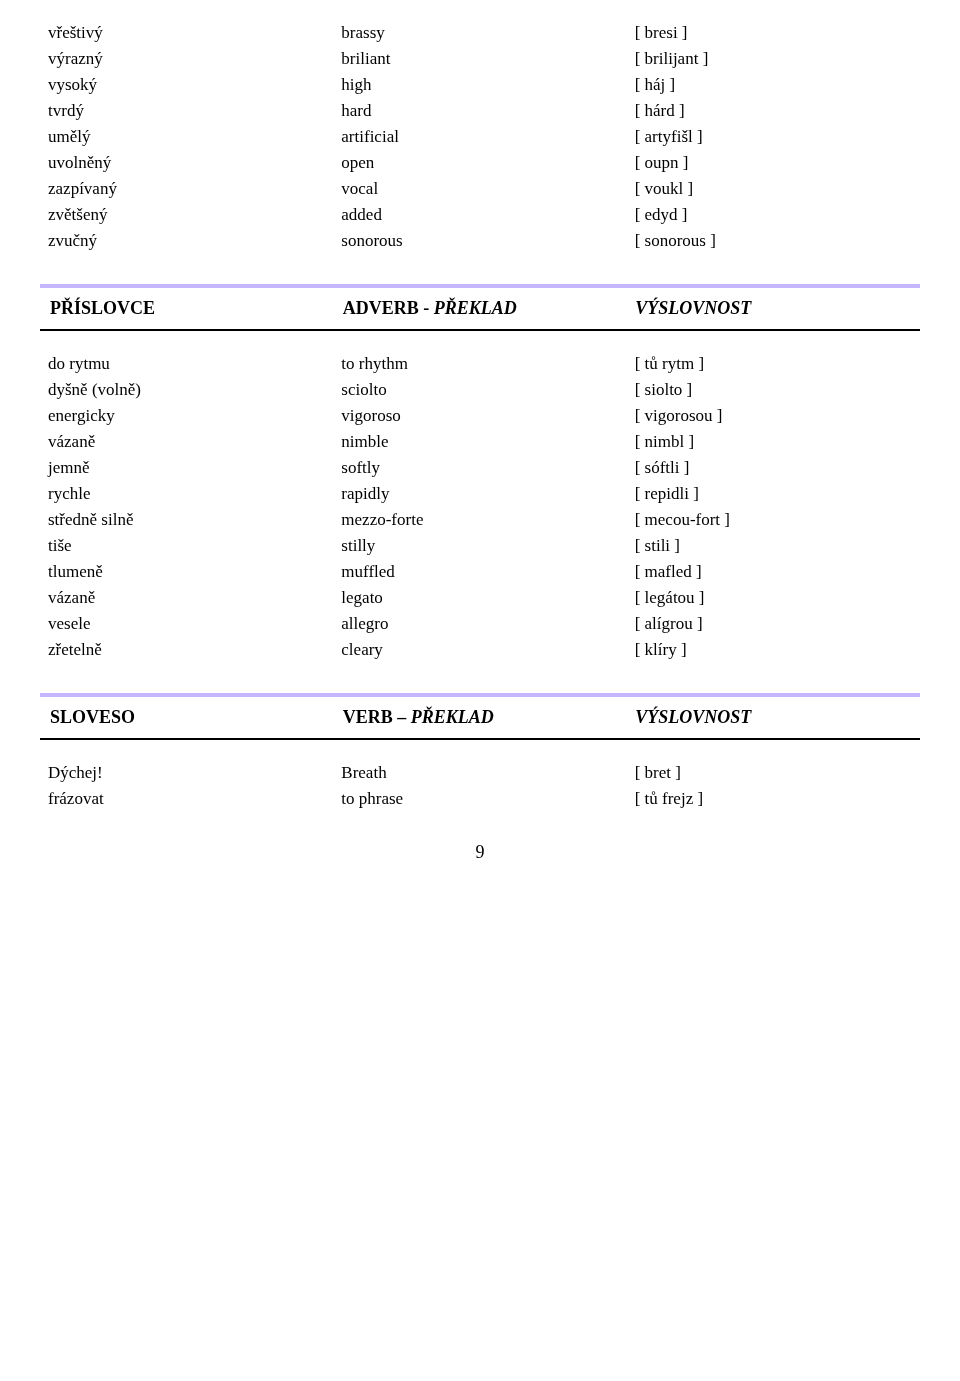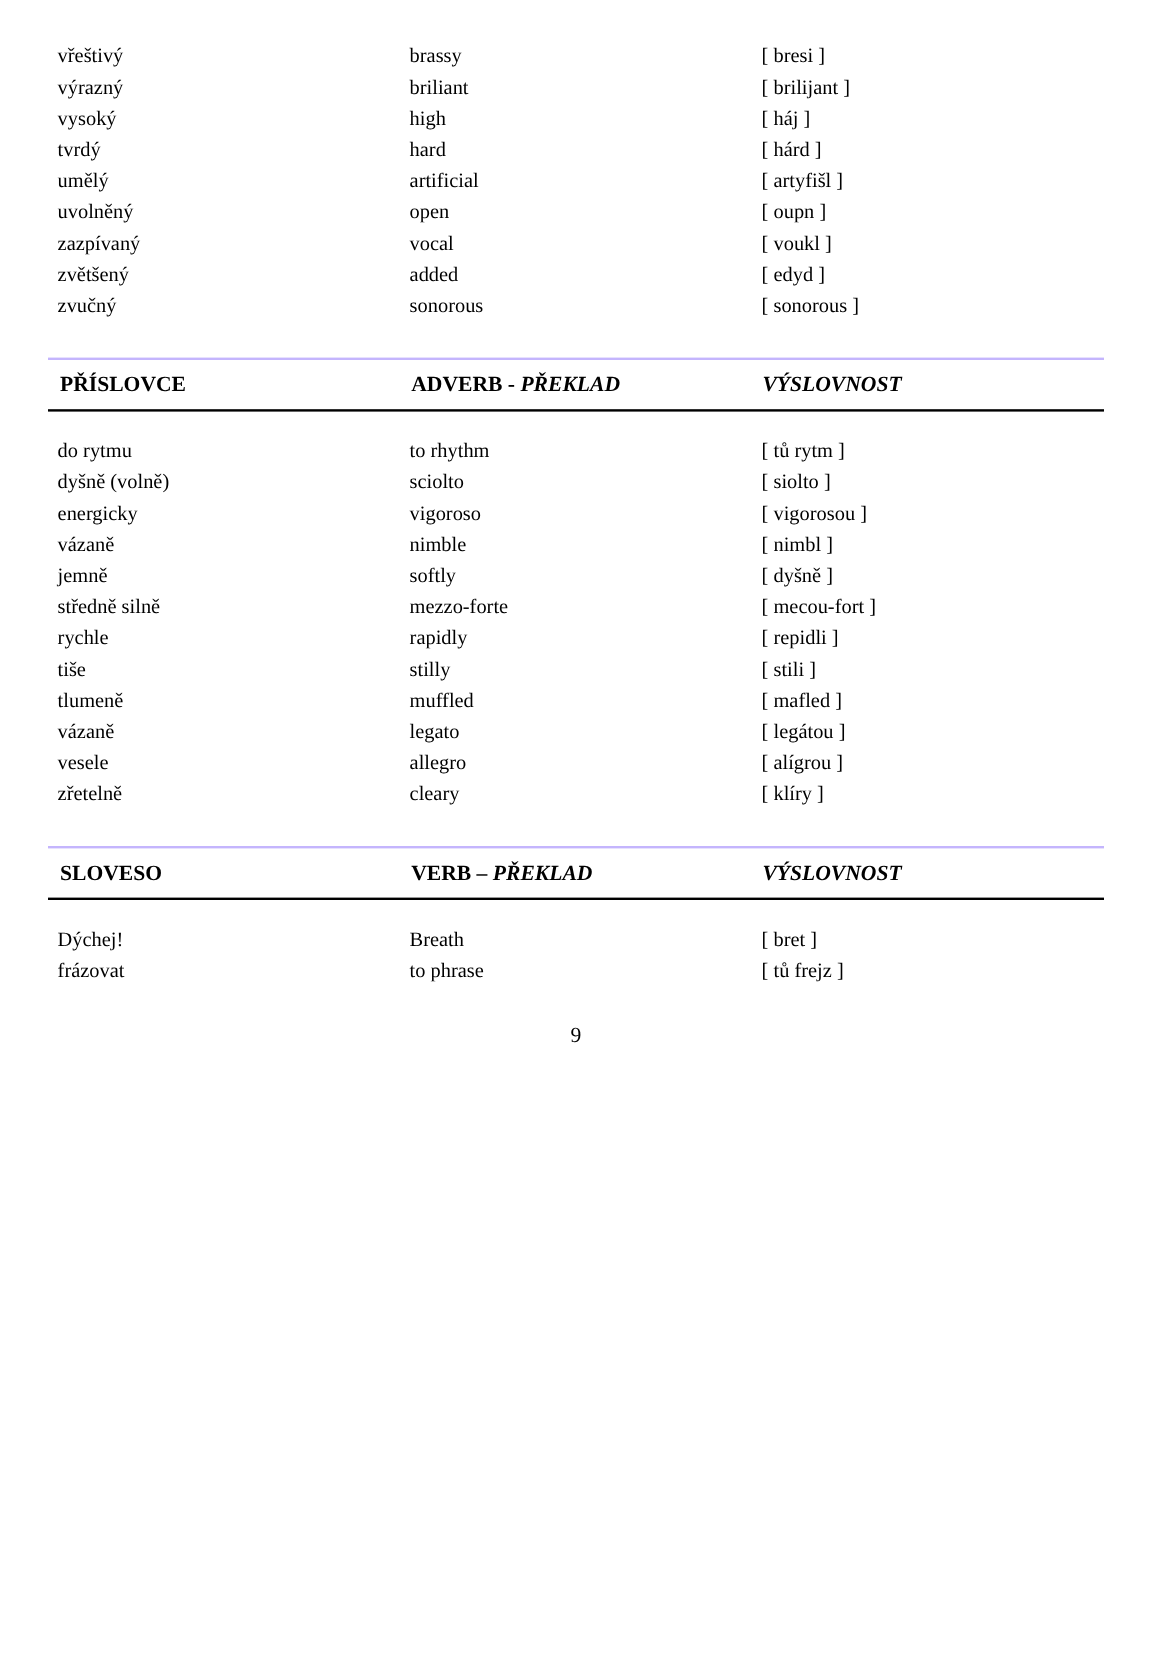--- a/index.html
+++ b/index.html
@@ -13,30 +13,29 @@
       font-size: 18px;
       color: #000;
       width: 960px;
       min-height: 1381px;
       padding: 20px 40px 40px 40px;
     }
     .section-table {
       width: 100%;
       border-collapse: collapse;
       margin-bottom: 30px;
-      margin-top: 14px;
     }
     .section-table td {
       padding: 4px 8px;
       vertical-align: top;
       width: 33.33%;
     }
     .section-header {
       width: 100%;
-      border-top: 2px solid #c4b5fd;
+      border-top: 4px solid #c4b5fd;
       border-bottom: 2px solid #000;
       margin-bottom: 20px;
       margin-top: 20px;
     }
     .section-header td {
       padding: 8px 8px;
       font-weight: bold;
       font-size: 18px;
       width: 33.33%;
     }
@@ -138,31 +137,31 @@
       <td>[ vigorosou ]</td>
     </tr>
       <tr class="data-row">
       <td>vázaně</td>
       <td>nimble</td>
       <td>[ nimbl ]</td>
     </tr>
       <tr class="data-row">
       <td>jemně</td>
       <td>softly</td>
-      <td>[ dyšně ]</td>
+      <td>[ sóftli ]</td>
+    </tr>
+      <tr class="data-row">
+      <td>rychle</td>
+      <td>rapidly</td>
+      <td>[ repidli ]</td>
     </tr>
       <tr class="data-row">
       <td>středně silně</td>
       <td>mezzo-forte</td>
       <td>[ mecou-fort ]</td>
-    </tr>
-      <tr class="data-row">
-      <td>rychle</td>
-      <td>rapidly</td>
-      <td>[ repidli ]</td>
     </tr>
       <tr class="data-row">
       <td>tiše</td>
       <td>stilly</td>
       <td>[ stili ]</td>
     </tr>
       <tr class="data-row">
       <td>tlumeně</td>
       <td>muffled</td>
       <td>[ mafled ]</td>

